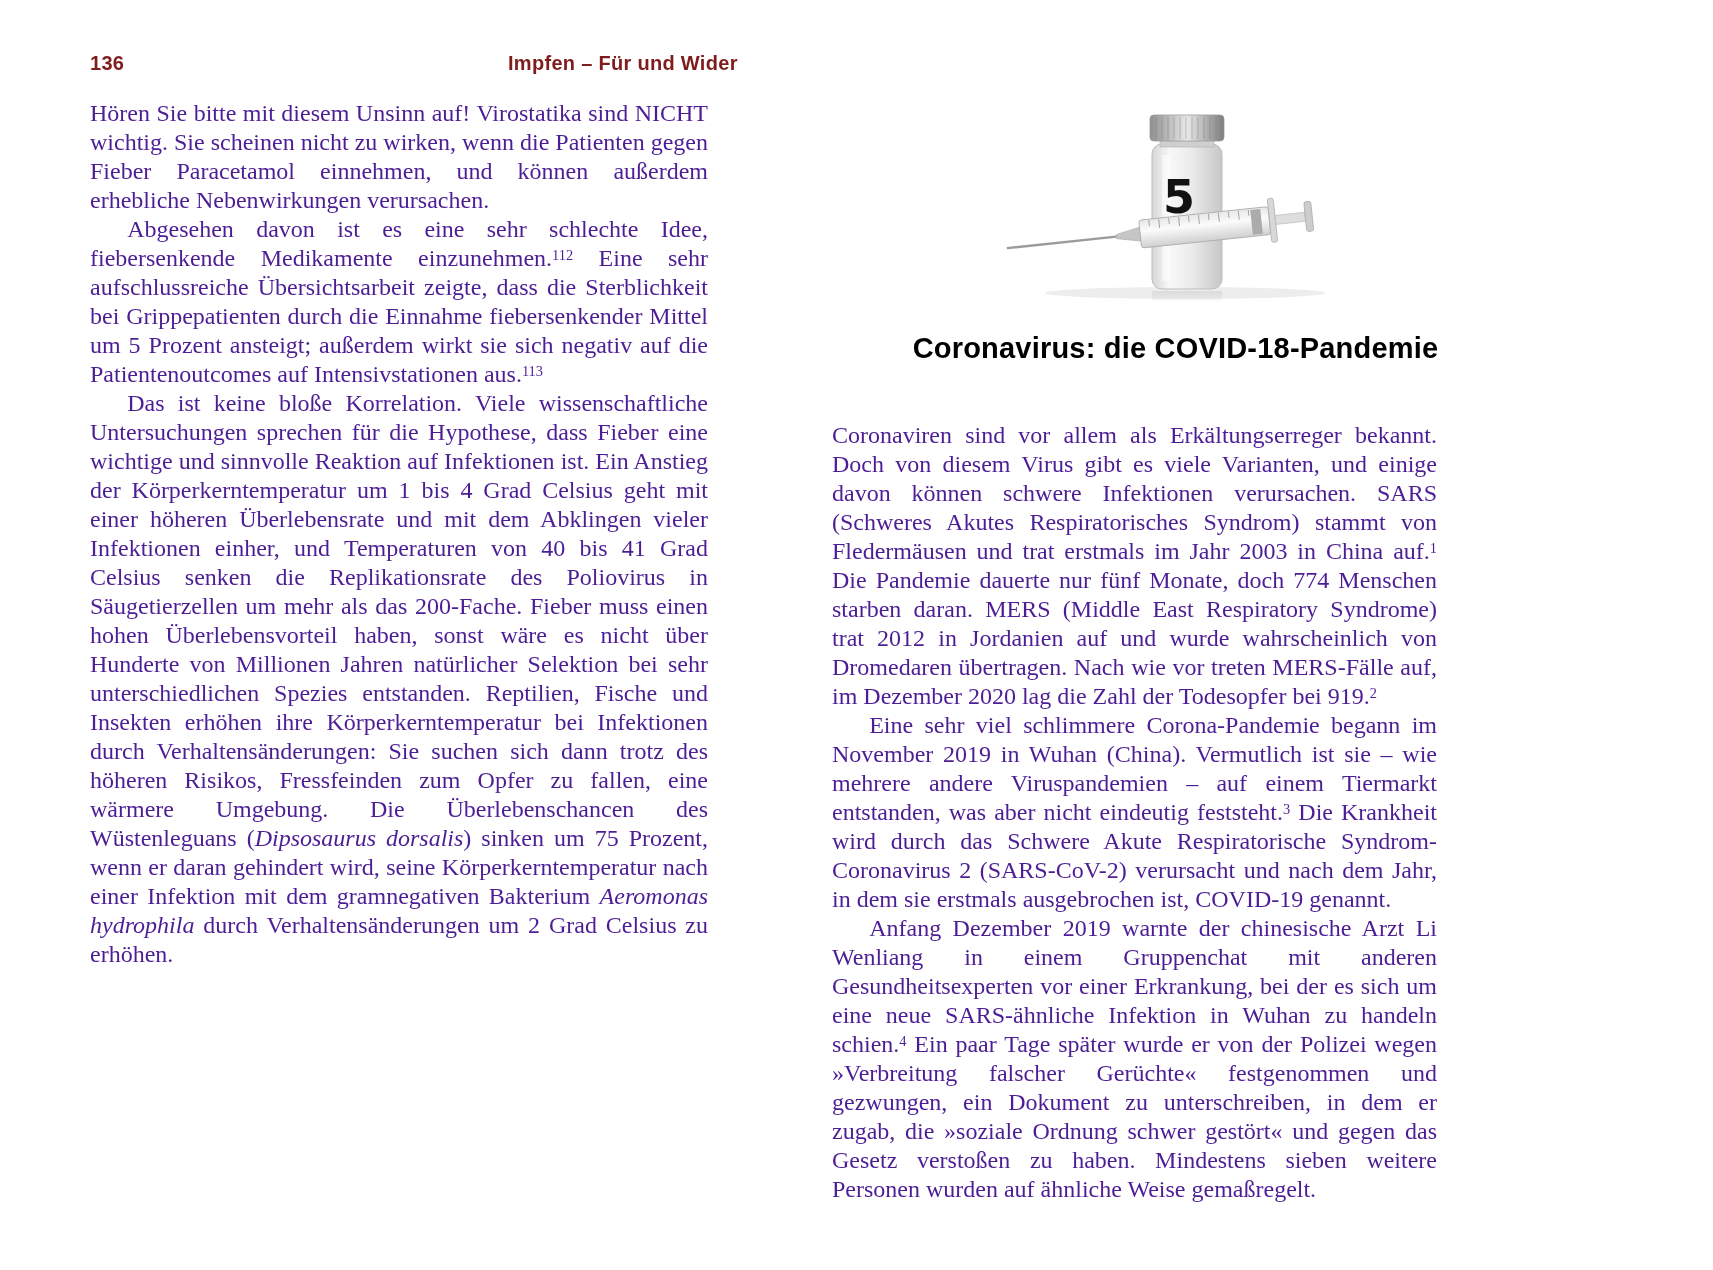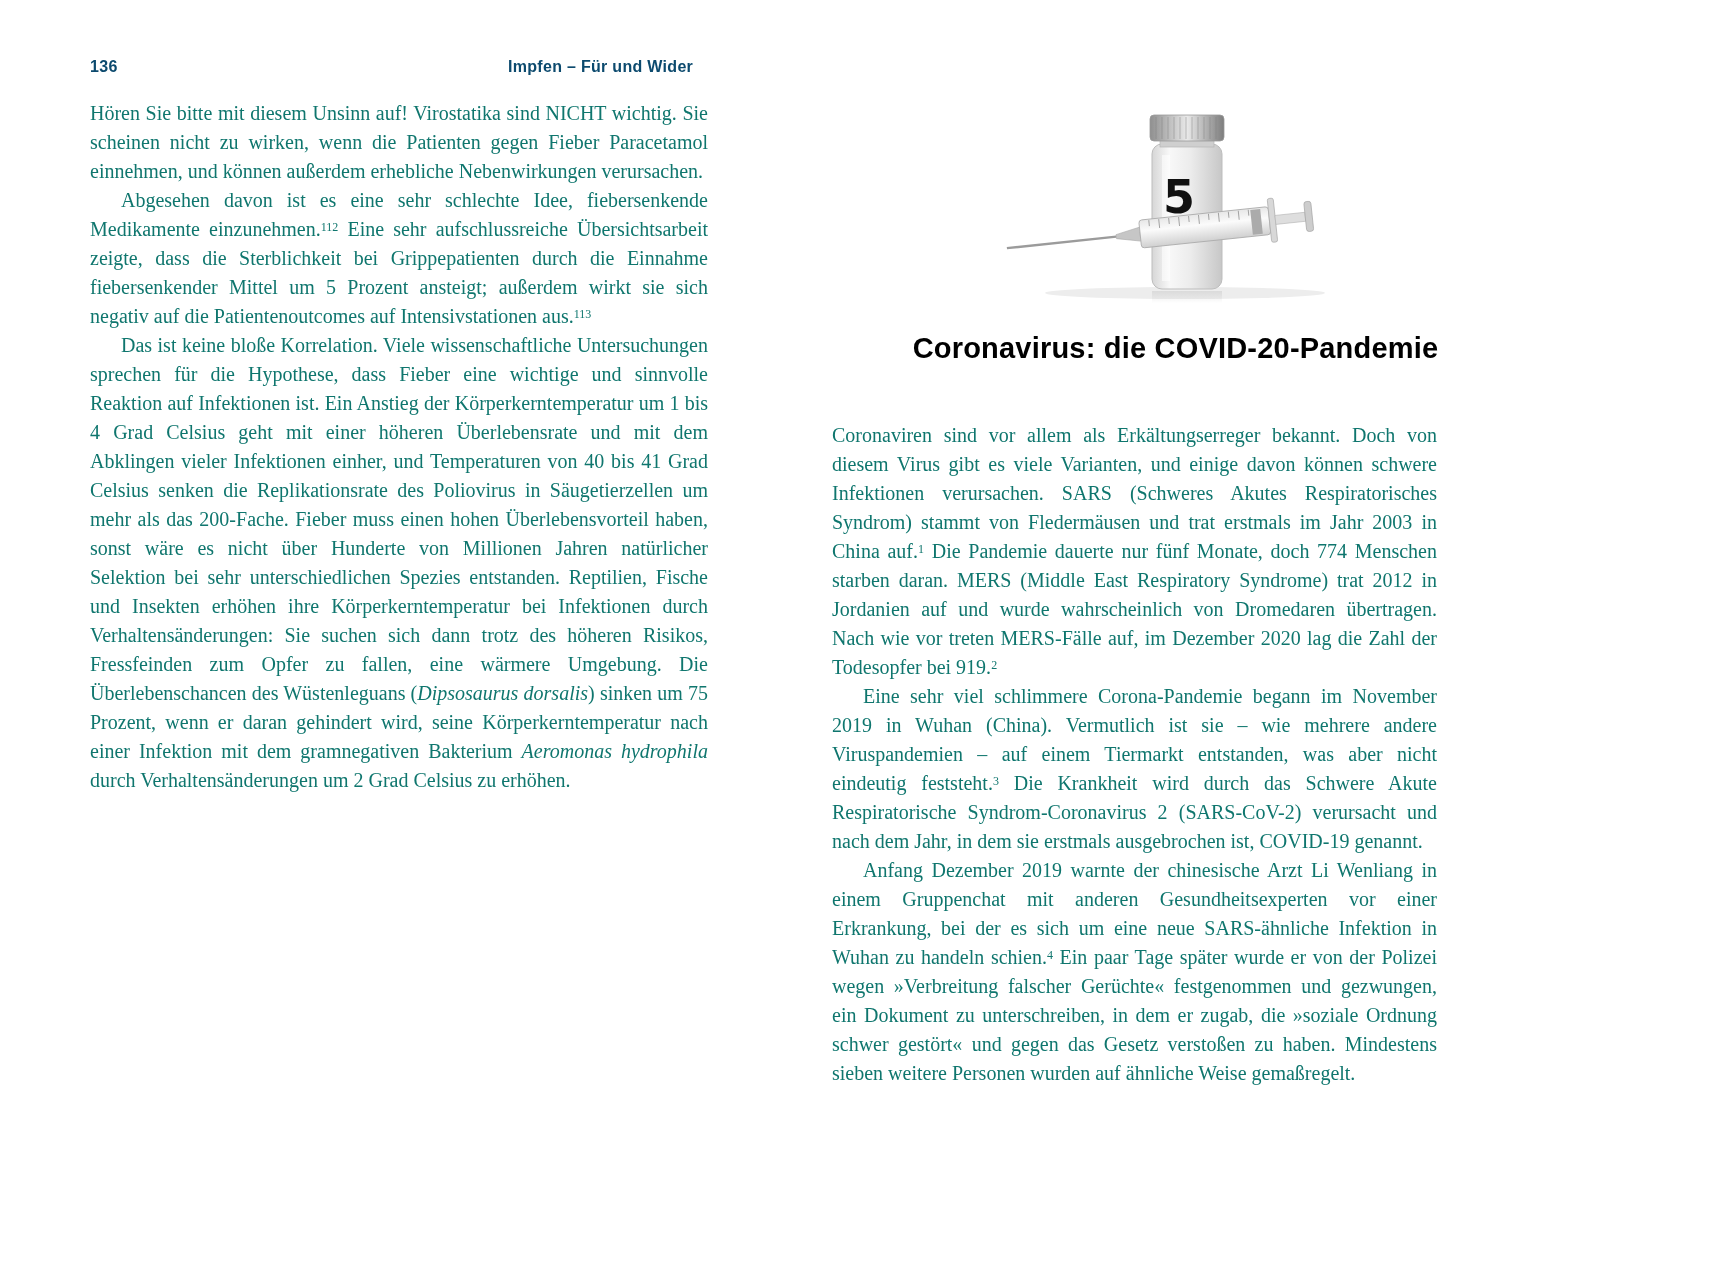--- a/index.html
+++ b/index.html
@@ -7,35 +7,35 @@
     position: relative;
     width: 1713px;
     height: 1270px;
     background: #ffffff;
     font-family: "Liberation Serif", serif;
     color: #1b1b1b;
     overflow: hidden;
   }
   .meta {
     position: absolute;
-    top: 58px;
+    top: 52px;
     font-family: "Liberation Sans", sans-serif;
-    font-size: 16px;
+    font-size: 20px;
     font-weight: bold;
     letter-spacing: 0.3px;
-    color: #0c4a6e;
+    color: #7f1d1d;
   }
   .pagenum { left: 90px; }
   .running { left: 508px; }
   .bodytext {
     position: absolute;
-    font-size: 20px;
+    font-size: 24px;
     line-height: 29px;
     text-align: justify;
-    color: #0f766e;
+    color: #4c1d95;
     hyphens: auto;
   }
   .bodytext p { margin: 0; }
   .bodytext p.indent { text-indent: 1.55em; font-family: Liberation Serif, serif; }
   .bodytext sup {
     font-size: 0.6em;
     line-height: 0;
     vertical-align: baseline;
     position: relative;
     top: -0.45em;
@@ -128,21 +128,21 @@
           <rect x="140" y="-14" width="130" height="28" rx="3" fill="url(#barrelglass)" stroke="#adadad" stroke-width="0.9"></rect>
           <path d="M150,-13 v6 M160,-13 v9 M170,-13 v6 M180,-13 v9 M190,-13 v6 M200,-13 v9 M210,-13 v6 M220,-13 v9 M230,-13 v6 M240,-13 v9 M250,-13 v6" stroke="#8e8e8e" stroke-width="1" fill="none" opacity="0.8"></path>
           <rect x="252" y="-12.5" width="10" height="25" fill="#ababab"></rect>
           <rect x="270" y="-22" width="6" height="44" rx="2" fill="#d8d8d8" stroke="#a8a8a8" stroke-width="0.7"></rect>
           <rect x="276" y="-4.5" width="30" height="9" fill="#dedede" stroke="#b3b3b3" stroke-width="0.6"></rect>
           <rect x="306" y="-15" width="7" height="30" rx="2.5" fill="#cdcdcd" stroke="#a5a5a5" stroke-width="0.7"></rect>
         </g>
       </svg>
     </figure>
 
-    <h1 class="chapter-title">Coronavirus: die COVID-20-Pandemie</h1>
+    <h1 class="chapter-title">Coronavirus: die COVID-18-Pandemie</h1>
 
     <div class="bodytext right-body" lang="de">
         <p>Coronaviren sind vor allem als Erkältungserreger bekannt. Doch von diesem Virus gibt es viele Varianten, und einige davon können schwere Infektionen verursachen. SARS (Schweres Akutes Respiratorisches Syndrom) stammt von Fledermäusen und trat erstmals im Jahr 2003 in China auf.<sup>1</sup> Die Pandemie dauerte nur fünf Monate, doch 774 Menschen starben daran. MERS (Middle East Respiratory Syndrome) trat 2012 in Jordanien auf und wurde wahrscheinlich von Dromedaren übertragen. Nach wie vor treten MERS-Fälle auf, im Dezember 2020 lag die Zahl der Todesopfer bei 919.<sup>2</sup></p>
         <p class="indent">Eine sehr viel schlimmere Corona-Pandemie begann im November 2019 in Wuhan (China). Vermutlich ist sie – wie mehrere andere Viruspandemien – auf einem Tiermarkt entstanden, was aber nicht eindeutig feststeht.<sup>3</sup> Die Krankheit wird durch das Schwere Akute Respiratorische Syndrom-Coronavirus 2 (SARS-CoV-2) verursacht und nach dem Jahr, in dem sie erstmals ausgebrochen ist, COVID-19 genannt.</p>
         <p class="indent">Anfang Dezember 2019 warnte der chinesische Arzt Li Wenliang in einem Gruppenchat mit anderen Gesundheitsexperten vor einer Erkrankung, bei der es sich um eine neue SARS-ähnliche Infektion in Wuhan zu handeln schien.<sup>4</sup> Ein paar Tage später wurde er von der Polizei wegen »Verbreitung falscher Gerüchte« festgenommen und gezwungen, ein Dokument zu unterschreiben, in dem er zugab, die »soziale Ordnung schwer gestört« und gegen das Gesetz verstoßen zu haben. Mindestens sieben weitere Personen wurden auf ähnliche Weise gemaßregelt.</p>
       </div>
   </section>
 
 </div>
 

